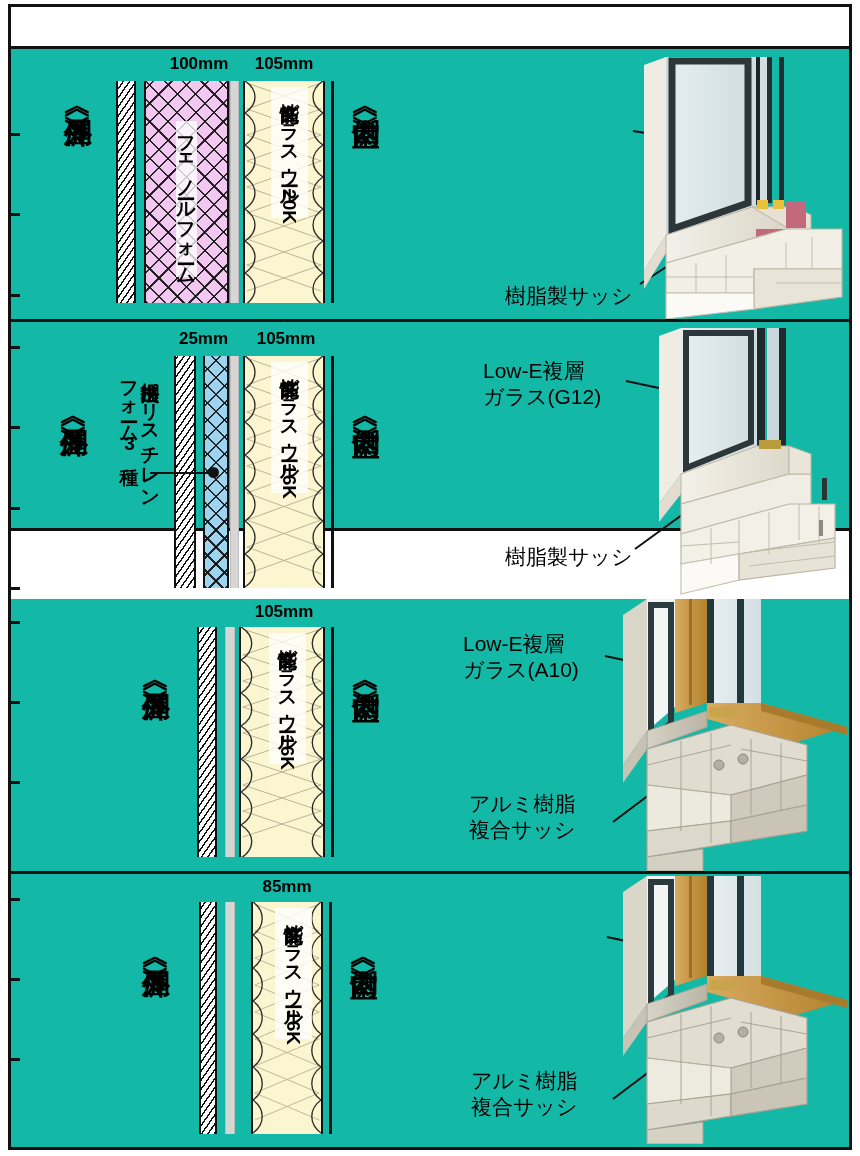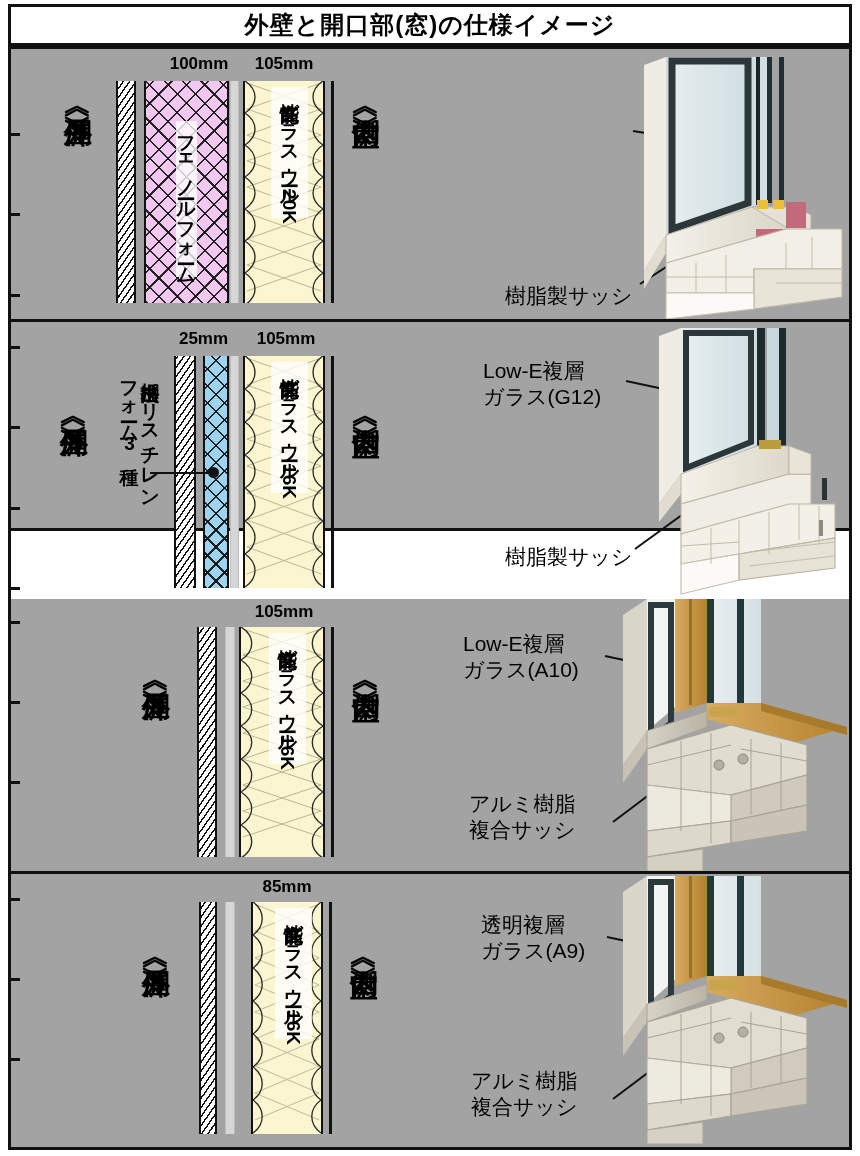--- a/index.html
+++ b/index.html
@@ -13,21 +13,21 @@
 
   
   .title-row{position:absolute;left:8px;top:4px;width:844px;height:42px;
              border:3px solid #111;box-sizing:border-box;background:#fff;
              display:flex;align-items:center;justify-content:center;}
   .title-text{font-size:24px;font-weight:bold;letter-spacing:1px;line-height:1;}
 
   
   .spec-row{position:absolute;left:8px;width:844px;box-sizing:border-box;
             border-left:3px solid #111;border-right:3px solid #111;
-            border-bottom:3px solid #111;background:#a3a3a3;}
+            border-bottom:3px solid #111;background:#14b8a6;}
   .spec-row.r1{top:46px;height:276px;border-top:3px solid #111;}
   .spec-row.r2{top:322px;height:209px;}
   .spec-row.r3{top:599px;height:275px;}
   .spec-row.r4{top:874px;height:276px;}
 
   
   .tick{position:absolute;left:0px;width:9px;height:3px;background:#111;}
 
   
   .wall-area{position:absolute;left:0;top:0;width:410px;height:100%;}
@@ -90,23 +90,20 @@
   .winimg{position:absolute;}
   .winimg svg{display:block;}
 </style>
 </head>
 <body>
 
 <div class="page">
 
   <div class="frame"></div>
 
-  <div class="title-row">
-    <div class="title-text">外壁と開口部(窓)の仕様イメージ</div>
-  </div>
 
   <div class="spec-row r1">
     <div class="tick" style="top:84px"></div>
     <div class="tick" style="top:164px"></div>
     <div class="tick" style="top:245px"></div>
 
     <div class="wall-area">
       <div class="dim" style="left:148px;top:6px;width:80px">100mm</div>
       <div class="dim" style="left:233px;top:6px;width:80px">105mm</div>
 
@@ -401,22 +398,20 @@
         </div>
         <div class="vlabel vlabel-bg" style="left:22px;top:6px;"><span>高性能グラスウール</span><span class="rot">16K</span></div>
       </div>
       <div class="inner-line" style="left:318px;top:28px;height:232px"></div>
 
       <div class="side" style="left:130px;top:74px">《屋外側》</div>
       <div class="side" style="left:338px;top:74px">《室内側》</div>
     </div>
 
     <div class="win-area">
-      <div class="callout" style="left:60px;top:38px">透明複層
-ガラス(A9)</div>
       <div class="cl-line" style="left:186px;top:62px;width:106px;transform:rotate(12deg)"></div>
       <div class="cl-dot" style="left:286px;top:78px"></div>
 
       <div class="callout sash" style="left:50px;top:194px">アルミ樹脂
 複合サッシ</div>
       <div class="cl-line" style="left:192px;top:224px;width:112px;transform:rotate(-37deg)"></div>
       <div class="cl-dot" style="left:246px;top:148px"></div>
 
       <div class="winimg" style="left:190px;top:2px">
         <svg width="244" height="268" viewBox="0 0 244 268">

